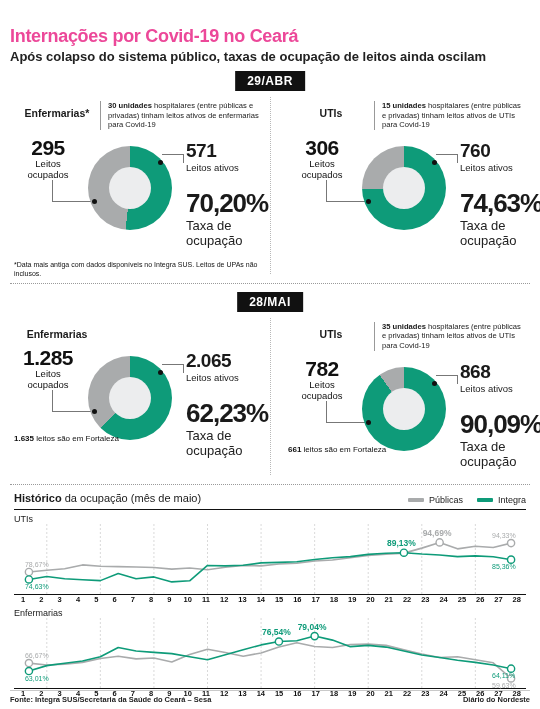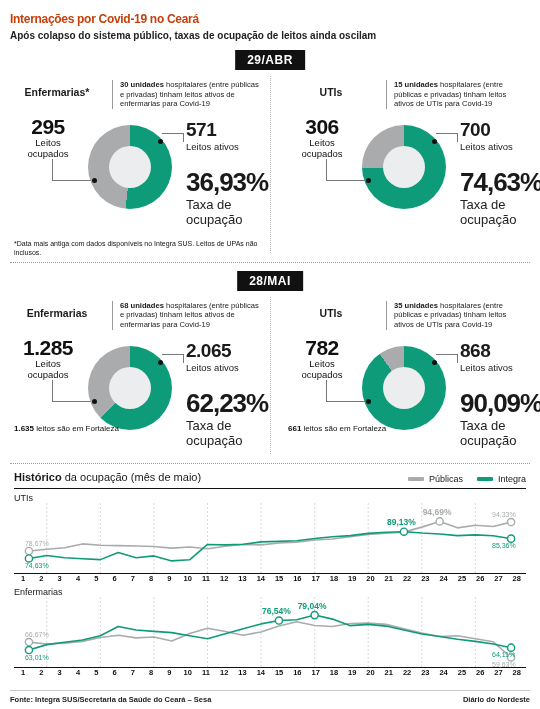--- a/index.html
+++ b/index.html
@@ -7,46 +7,46 @@
     width: 540px; height: 709px;
     background: #ffffff;
     font-family: "Liberation Sans", sans-serif;
     color: #1a1a1a;
     overflow: hidden;
   }
   .page { position: relative; width: 540px; height: 709px; padding: 0 10px; }
 
   
   .title {
-    font-size: 12px; font-weight: bold; letter-spacing: -0.3px;
-    padding-top: 12px; color: #c2410c;
+    font-size: 18px; font-weight: bold; letter-spacing: -0.3px;
+    padding-top: 26px; color: #ec4899;
   }
   .subtitle {
-    font-size: 10px; line-height: 12px; color: #222; margin-top: 4px;
+    font-size: 13px; line-height: 12px; color: #222; margin-top: 4px;
     font-weight: 600;
   }
 
   
   .date-badge-row { position: relative; height: 20px; margin-top: 8px; }
   .date-badge {
     position: absolute; left: 50%; transform: translateX(-50%);
     background: #111; color: #fff; font-weight: bold; font-size: 12px;
     padding: 3px 12px 3px 12px; letter-spacing: 0.5px;
   }
 
   
   .panel-row { display: flex; position: relative; }
   .panel { width: 50%; position: relative; padding-top: 4px; }
   .panel.right { padding-left: 14px; }
   .vdivider {
     position: absolute; left: 50%; top: 6px; bottom: 4px; width: 0;
     border-left: 1px dotted #b8b8b8;
   }
 
-  .panel-head { display: flex; align-items: flex-start; padding: 6px 6px 0 4px; gap: 12px; }
+  .panel-head { display: flex; align-items: flex-start; padding: 6px 6px 0 4px; }
   .panel-name {
     font-size: 10.5px; font-weight: bold; width: 86px; text-align: center;
     padding-top: 6px; flex: none;
   }
   .panel-desc {
     font-size: 7.6px; line-height: 9.6px; border-left: 1px solid #999;
     padding-left: 7px; color: #1a1a1a;
   }
   .panel-desc b { font-weight: bold; }
 
@@ -162,21 +162,21 @@
         <div class="occ-lab">Leitos ocupados</div>
         <div class="leader-left"></div>
         <div class="donut" style="background: conic-gradient(rgb(14, 155, 121) 0deg, rgb(14, 155, 121) 51.66%, rgb(169, 171, 172) 51.66%, rgb(169, 171, 172) 100%);">
             <div class="hole"></div>
           </div>
         <div class="dot dot-left"></div>
         <div class="dot dot-right"></div>
         <div class="leader-right"></div>
         <div class="active-num">571</div>
         <div class="active-lab">Leitos ativos</div>
-        <div class="rate">36,93%</div>
+        <div class="rate">70,20%</div>
         <div class="rate-lab">Taxa de ocupação</div>
       </div>
       <div class="footnote">*Data mais antiga com dados disponíveis no Integra SUS. Leitos de UPAs não inclusos.</div>
     </div>
 
     <div class="panel right">
       <div class="panel-head">
         <div class="panel-name">UTIs</div>
         <div class="panel-desc">
           <b>15 unidades</b><span> hospitalares (entre públicas e privadas) tinham leitos ativos de UTIs para Covid-19</span>
@@ -185,43 +185,40 @@
       <div class="donut-block">
         <div class="occ-num">306</div>
         <div class="occ-lab">Leitos ocupados</div>
         <div class="leader-left"></div>
         <div class="donut" style="background: conic-gradient(rgb(14, 155, 121) 0deg, rgb(14, 155, 121) 74.63%, rgb(169, 171, 172) 74.63%, rgb(169, 171, 172) 100%);">
             <div class="hole"></div>
           </div>
         <div class="dot dot-left"></div>
         <div class="dot dot-right"></div>
         <div class="leader-right"></div>
-        <div class="active-num">700</div>
+        <div class="active-num">760</div>
         <div class="active-lab">Leitos ativos</div>
         <div class="rate">74,63%</div>
         <div class="rate-lab">Taxa de ocupação</div>
       </div>
     </div>
   </div>
 
   <div class="hsep"></div>
 
   <div class="date-badge-row">
     <div class="date-badge">28/MAI</div>
   </div>
 
   <div class="panel-row">
     <div class="vdivider"></div>
 
     <div class="panel">
       <div class="panel-head">
         <div class="panel-name">Enfermarias</div>
-        <div class="panel-desc">
-          <b>68 unidades</b><span> hospitalares (entre públicas e privadas) tinham leitos ativos de enfermarias para Covid-19</span>
-        </div>
       </div>
       <div class="donut-block">
         <div class="occ-num">1.285</div>
         <div class="occ-lab">Leitos ocupados</div>
         <div class="leader-left"></div>
         <div class="donut" style="background: conic-gradient(rgb(14, 155, 121) 0deg, rgb(14, 155, 121) 62.23%, rgb(169, 171, 172) 62.23%, rgb(169, 171, 172) 100%);">
             <div class="hole"></div>
           </div>
         <div class="dot dot-left"></div>
         <div class="dot dot-right"></div>

